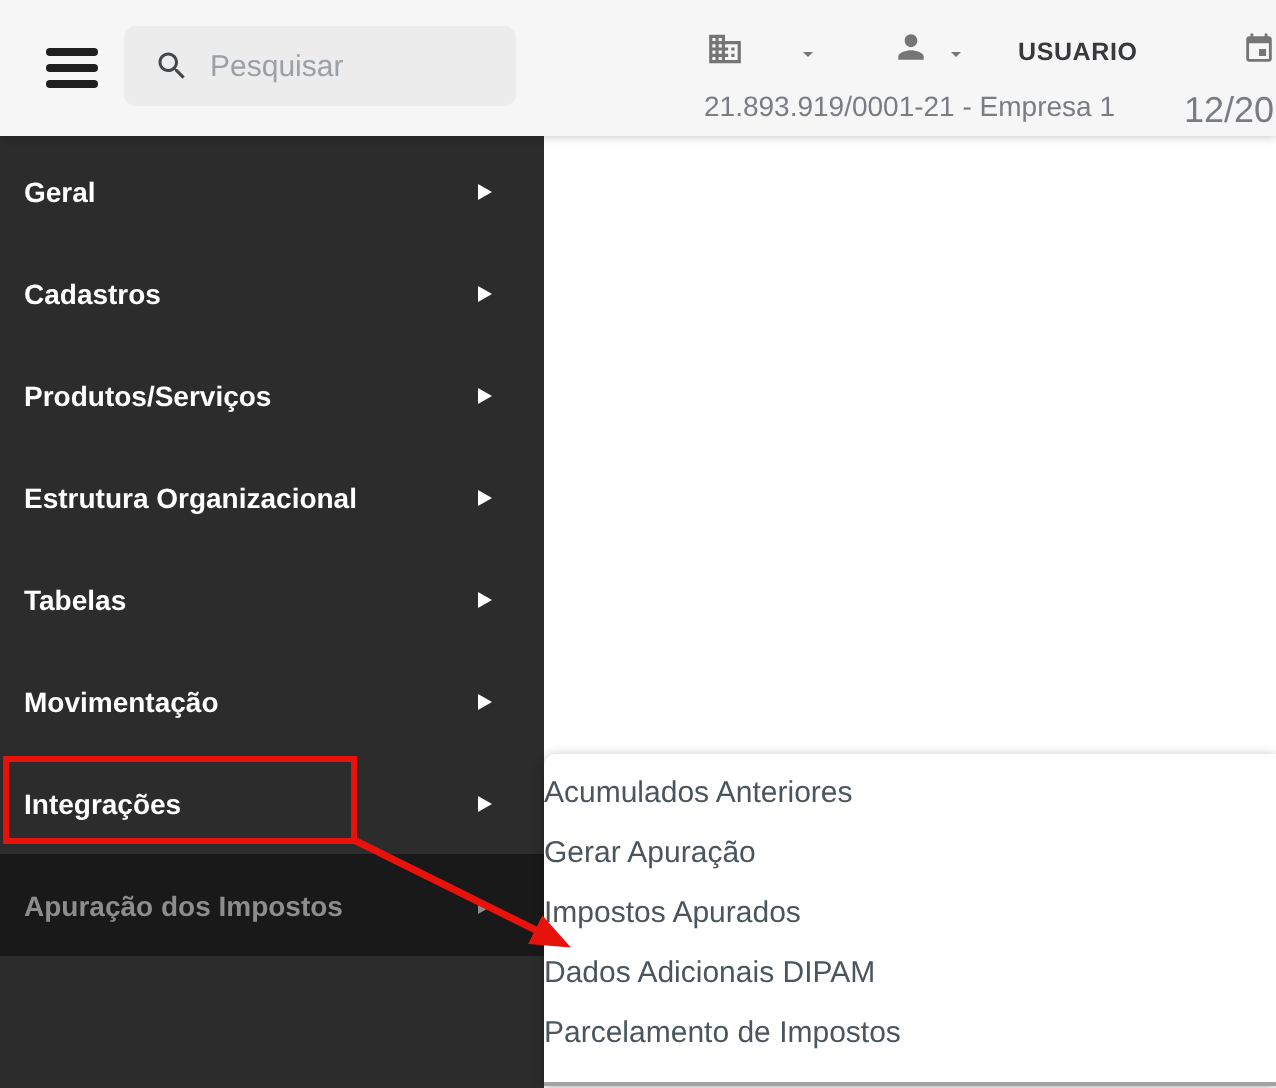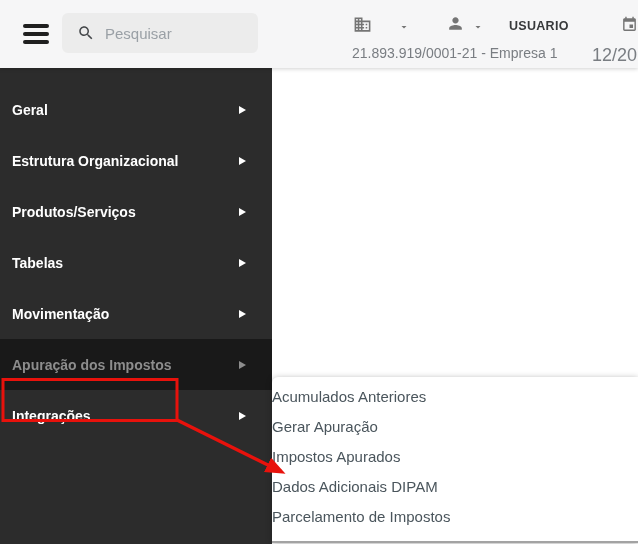--- a/index.html
+++ b/index.html
@@ -34,21 +34,21 @@
   .company-label{
     position:absolute;left:352px;top:45px;width:218px;
     font-size:14px;color:#797d82;white-space:nowrap;
   }
   .period-label{
     position:absolute;left:592px;top:45px;font-size:18px;color:#797d82;white-space:nowrap;
   }
   
   .sidebar{
     position:absolute;left:0;top:68px;width:272px;height:476px;
-    background:#2c2c2c;z-index:10;padding-top:16px;box-sizing:border-box;
+    background:#2c2c2c;z-index:10;padding-top:2px;box-sizing:border-box;
   }
   .side-item{
     height:51px;display:flex;align-items:center;
     padding:0 26px 0 12px;cursor:pointer;color:#ffffff;
   }
   .side-item .lbl{font-size:14px;font-weight:bold;}
   .side-item .chev{
     margin-left:auto;width:0;height:0;
     border-left:7px solid #ffffff;border-top:4.5px solid transparent;border-bottom:4.5px solid transparent;
   }
@@ -112,41 +112,45 @@
   </svg>
   <div class="period-label">12/20</div>
 </header>
 
 <nav class="sidebar">
   <div class="side-item">
     <span class="lbl">Geral</span>
     <span class="chev"></span>
   </div>
   <div class="side-item">
-    <span class="lbl">Estrutura Organizacional</span>
+    <span class="lbl">Cadastros</span>
     <span class="chev"></span>
   </div>
   <div class="side-item">
     <span class="lbl">Produtos/Serviços</span>
+    <span class="chev"></span>
+  </div>
+  <div class="side-item">
+    <span class="lbl">Estrutura Organizacional</span>
     <span class="chev"></span>
   </div>
   <div class="side-item">
     <span class="lbl">Tabelas</span>
     <span class="chev"></span>
   </div>
   <div class="side-item">
     <span class="lbl">Movimentação</span>
     <span class="chev"></span>
   </div>
+  <div class="side-item">
+    <span class="lbl">Integrações</span>
+    <span class="chev"></span>
+  </div>
   <div class="side-item active">
     <span class="lbl">Apuração dos Impostos</span>
-    <span class="chev"></span>
-  </div>
-  <div class="side-item">
-    <span class="lbl">Integrações</span>
     <span class="chev"></span>
   </div>
 </nav>
 
 <div class="submenu">
   <div class="sub-item">Acumulados Anteriores</div>
   <div class="sub-item">Gerar Apuração</div>
   <div class="sub-item">Impostos Apurados</div>
   <div class="sub-item">Dados Adicionais DIPAM</div>
   <div class="sub-item">Parcelamento de Impostos</div>

